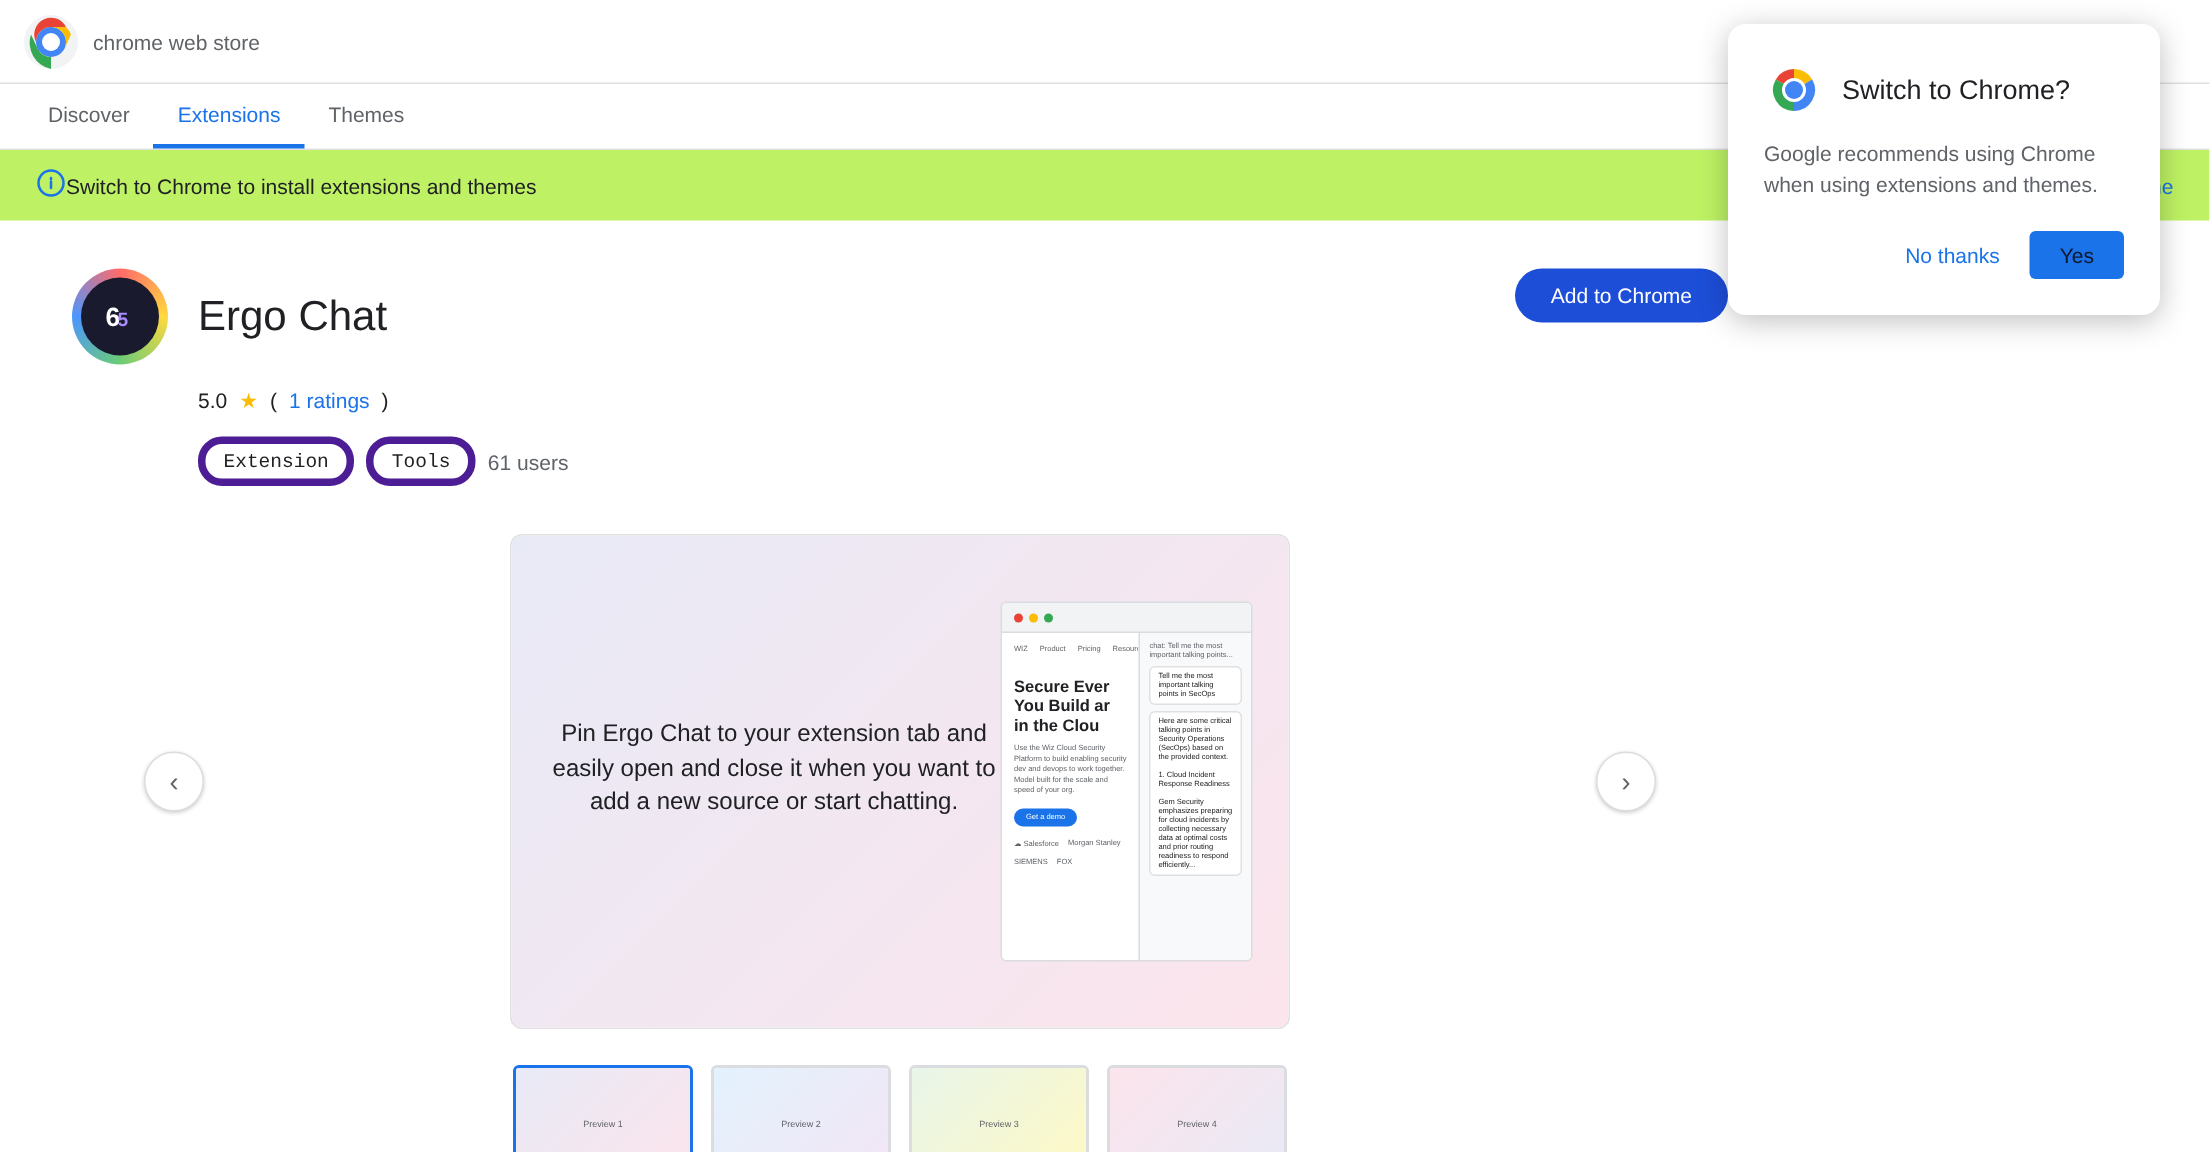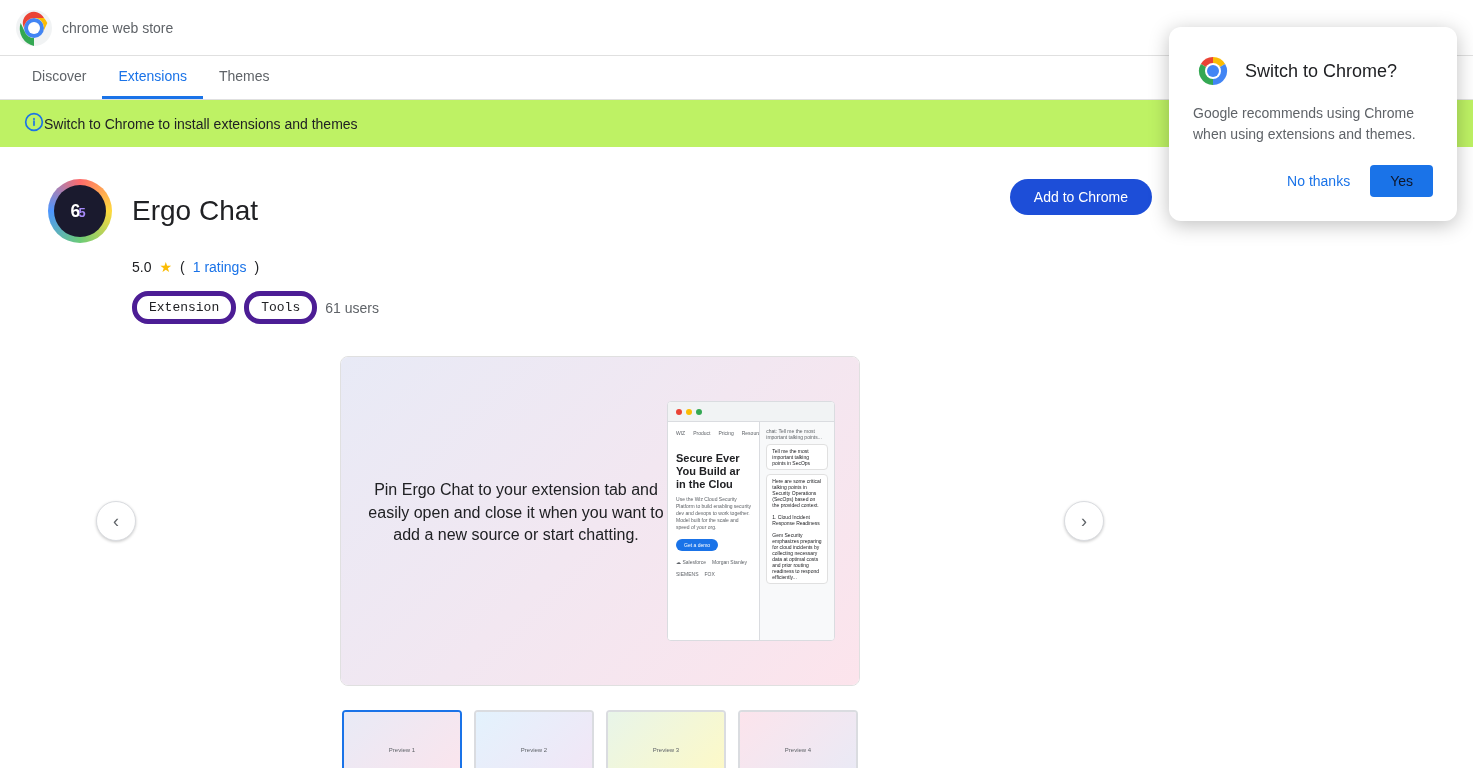--- a/index.html
+++ b/index.html
@@ -349,25 +349,24 @@
       display: flex;
       align-items: center;
       justify-content: center;
       font-size: 8px;
       color: #5f6368;
     }
 
     
     .popup-overlay {
       position: fixed;
-      top: 0; right: 0;
+      top: 0; right: 17px;
       width: 320px;
       z-index: 100;
       padding: 16px;
-      margin-top: 11px;
     }
     .popup-card {
       background: white;
       border-radius: 12px;
       box-shadow: 0 4px 20px rgba(0,0,0,0.25);
       padding: 24px;
       position: relative;
     }
     .popup-header {
       display: flex;

